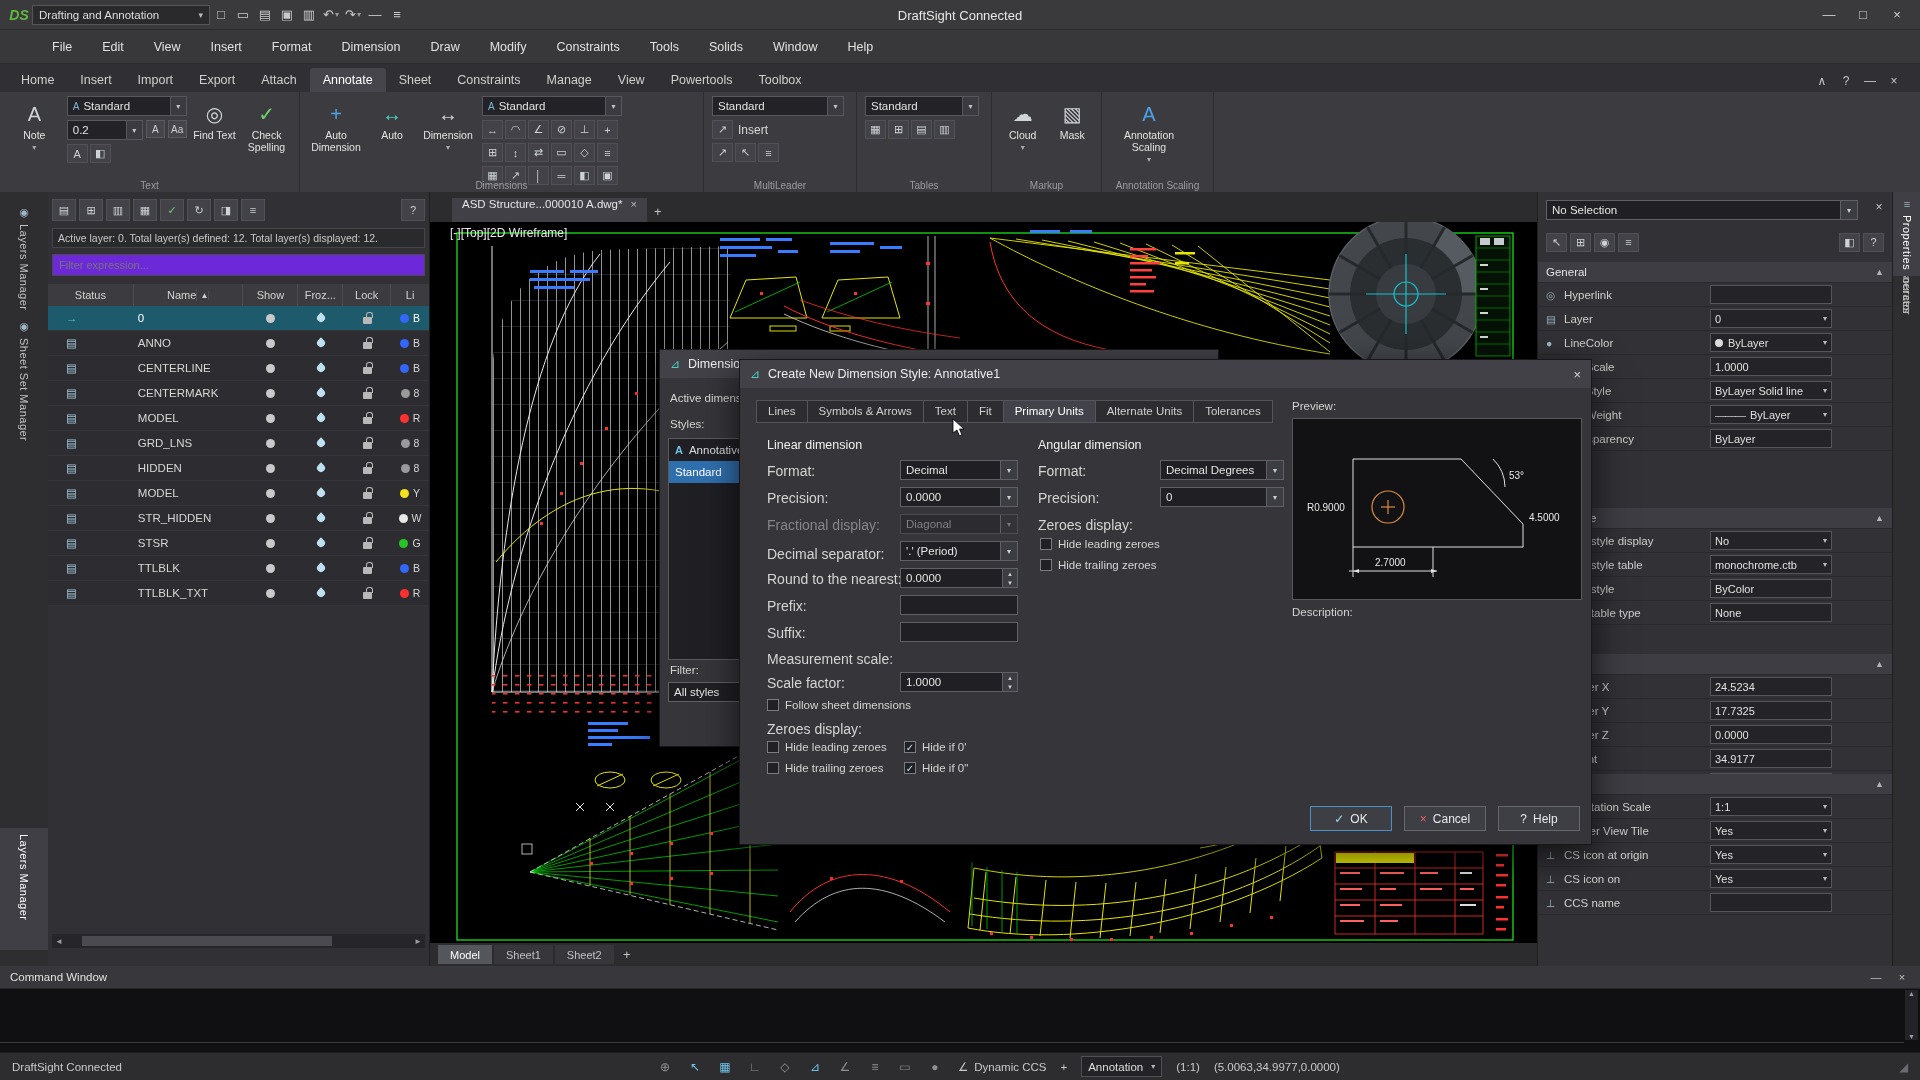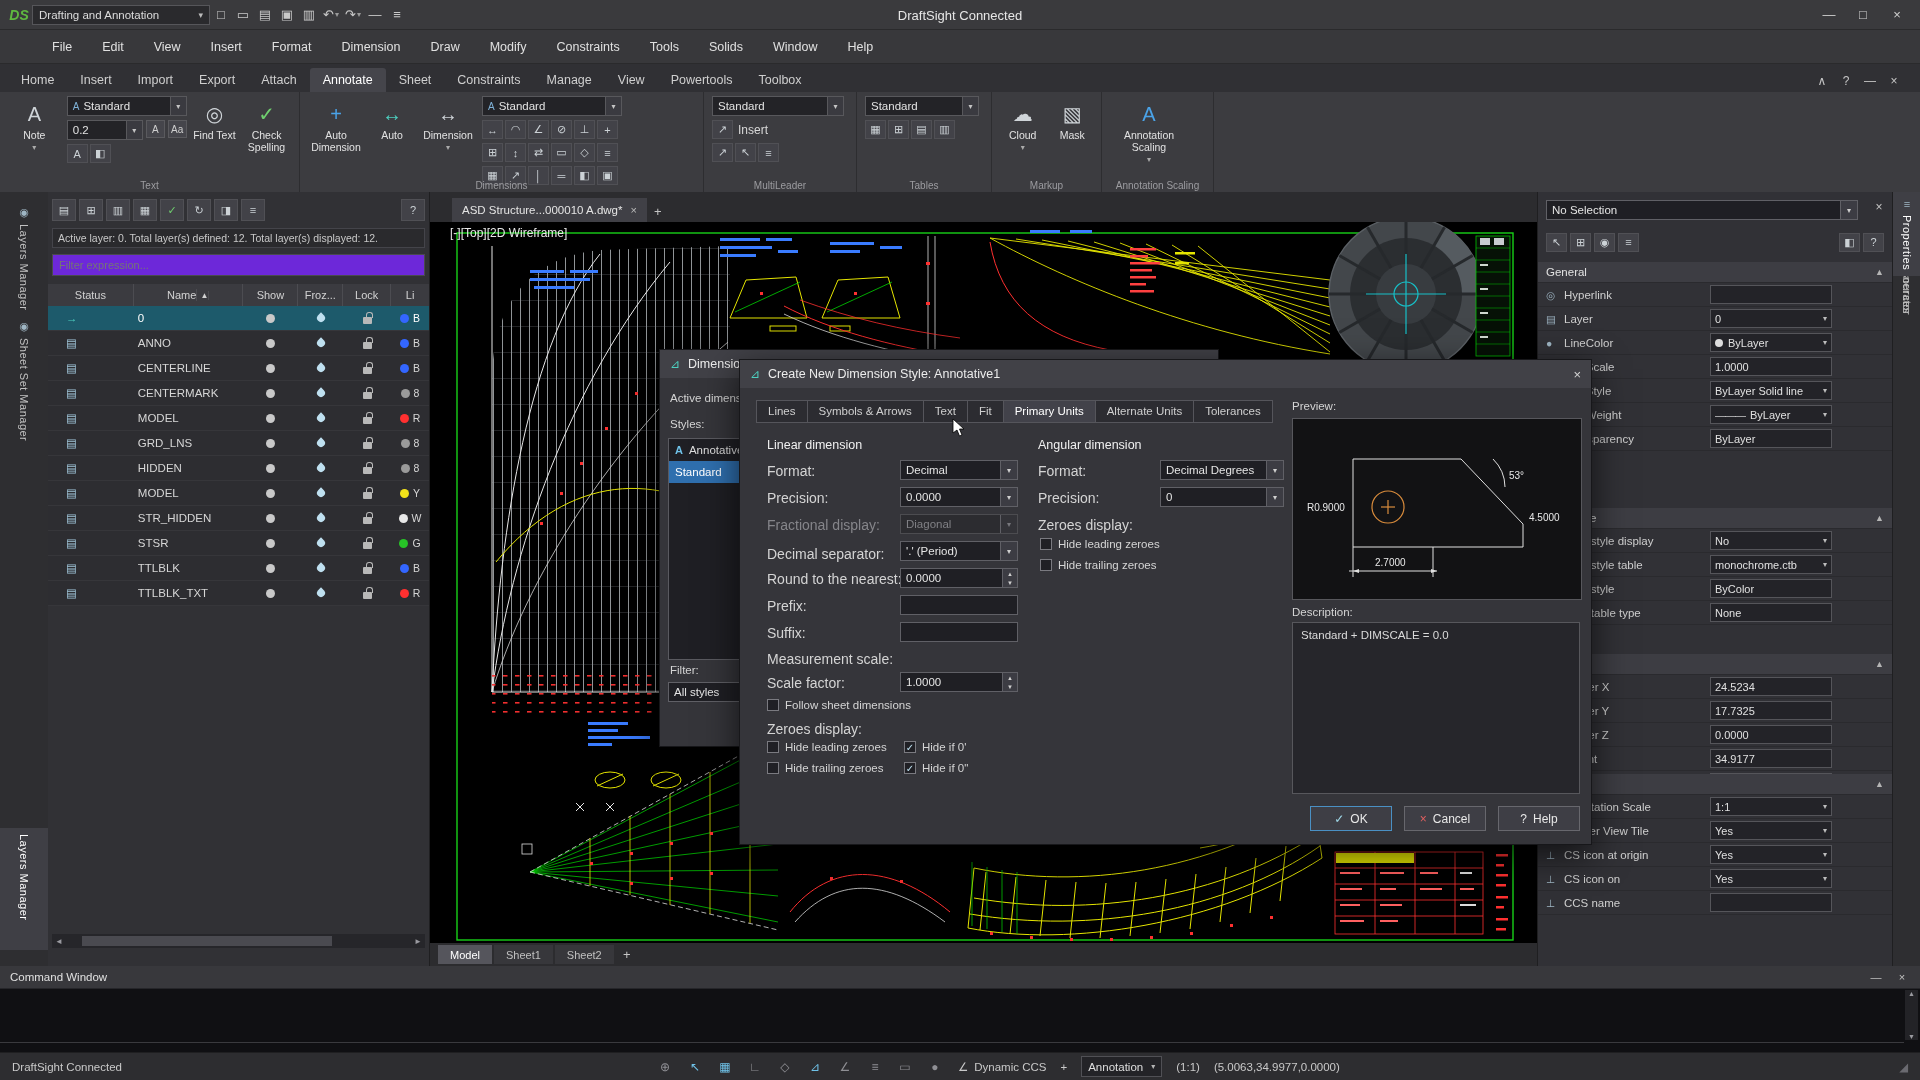--- a/index.html
+++ b/index.html
@@ -65,21 +65,21 @@
   .drop{width:8px;height:8px;background:#bfe0f0;border-radius:0 50% 50% 50%;transform:rotate(45deg);}
   .lock{width:9px;height:7px;background:#b8b8b8;border-radius:1px;position:relative;margin-top:4px;}
   .lock:before{content:"";position:absolute;top:-5px;left:3px;width:5px;height:5px;border:1.5px solid #b8b8b8;border-bottom:none;border-radius:3px 3px 0 0;}
   .sw{width:9px;height:9px;border-radius:50%;}
   .swl{font-size:10.5px;color:inherit;}
   .lp-hscroll{position:absolute;left:4px;right:4px;bottom:18px;height:14px;background:#26262a;display:flex;align-items:center;}
   .lp-hscroll .thumb{margin-left:16px;width:250px;height:10px;background:#4a4a50;}
   .lp-hscroll span{width:14px;text-align:center;font-size:8px;color:#9a9aa0;}
   
   .doctabs{position:absolute;left:430px;top:192px;width:1107px;height:30px;background:#2c2c2f;display:flex;align-items:flex-end;padding-left:22px;box-sizing:border-box;}
-  .doctab{height:24px;background:#404046;color:#e4e4e4;font-size:11.5px;display:flex;align-items:center;gap:8px;padding:0 10px;}
+  .doctab{height:24px;background:#404046;color:#e4e4e4;font-size:11.5px;display:flex;gap:8px;padding:0 10px;}
   .doctab .x{font-size:11px;color:#bbb;}
   .plus{width:22px;height:22px;display:inline-flex;align-items:center;justify-content:center;color:#c5c5c5;font-size:13px;}
   .canvas{position:absolute;left:430px;top:222px;width:1107px;height:721px;background:#000;}
   .vplabel{position:absolute;left:20px;top:4px;color:#e8e8e8;font-size:12px;z-index:2;}
   .sheetbar{position:absolute;left:430px;top:943px;width:1107px;height:23px;background:#2c2c2f;display:flex;align-items:center;padding-left:8px;gap:2px;box-sizing:border-box;}
   .sheettab{height:19px;padding:0 12px;background:#37373b;color:#c0c0c0;font-size:11px;display:flex;align-items:center;}
   .sheettab.active{background:#55555c;color:#fff;}
   
   .props{position:absolute;left:1537px;top:192px;width:355px;height:774px;background:#313136;border-left:1px solid #1f1f21;box-sizing:border-box;}
   .pr-combo{position:absolute;left:8px;top:8px;width:312px;height:22px;}
@@ -1360,23 +1360,20 @@
             <polygon points="60,152 66,150 66,154"></polygon>
             <polygon points="144,152 138,150 138,154"></polygon>
           </g>
         <text x="14" y="92" fill="#e8e8e8" font-size="10" font-family="Liberation Sans">R0.9000</text>
         <text x="216" y="60" fill="#e8e8e8" font-size="10" font-family="Liberation Sans">53°</text>
         <text x="236" y="102" fill="#e8e8e8" font-size="10" font-family="Liberation Sans">4.5000</text>
         <text x="82" y="147" fill="#e8e8e8" font-size="10" font-family="Liberation Sans">2.7000</text>
       </svg>
     </div>
     <div class="dlabel" style="left:552px;top:246px">Description:</div>
-    <div class="descbox" style="left:552px;top:262px;width:288px;height:172px">
-      <span>Standard + DIMSCALE = 0.0</span>
-    </div>
 
     <div class="dbtn primary" style="left:570px;top:446px">
         <span class="ok">✓</span>
         <span>OK</span>
       </div>
     <div class="dbtn" style="left:664px;top:446px">
         <span class="cx">×</span>
         <span>Cancel</span>
       </div>
     <div class="dbtn" style="left:758px;top:446px">

